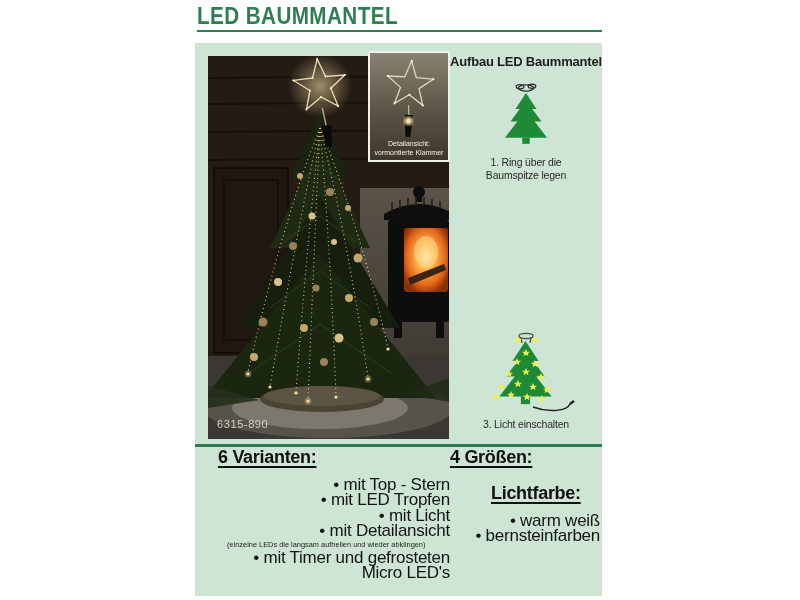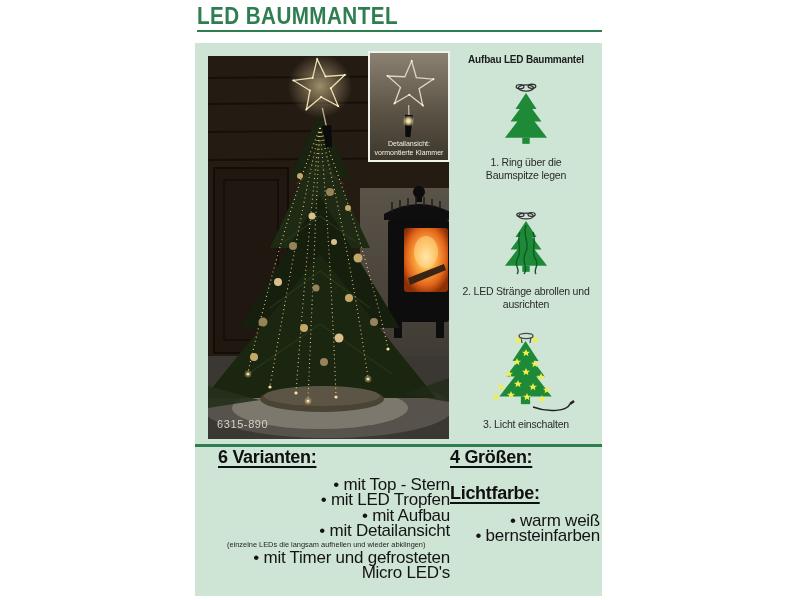--- a/index.html
+++ b/index.html
@@ -21,21 +21,21 @@
   .product-number{position:absolute;left:9px;bottom:9px;font-size:11px;color:#d6d1c6;
                   letter-spacing:.6px;}
   .inset{position:absolute;left:160px;top:-5px;width:78px;height:107px;border:2px solid #f2f2ec;
          background:linear-gradient(180deg,#8a8172 0%,#5b5345 55%,#3d372c 100%);}
   .inset svg{position:absolute;left:0;top:0;}
   .inset-caption{position:absolute;left:0;right:0;bottom:3px;text-align:center;font-size:7px;
                  line-height:8.5px;color:#f3f0e8;}
 
   
   .instructions{position:absolute;left:255px;top:0;width:152px;height:401px;text-align:center;}
-  .instr-heading{position:absolute;top:11px;left:0;right:0;margin:0;font-size:10px;
+  .instr-heading{position:absolute;top:11px;left:0;right:0;margin:0;font-size:13px;
                  font-weight:bold;color:#1d1d1d;letter-spacing:-.2px;}
   .step{position:absolute;left:0;right:0;}
   .step-1{top:38px;} .step-2{top:167px;} .step-3{top:288px;}
   .step svg{display:block;margin:0 auto;}
   .step-caption{margin:3px auto 0;font-size:10.5px;line-height:12.5px;color:#2a2a2a;
                 letter-spacing:-.2px;}
   .step-1 .step-caption{max-width:92px;}
   .step-2 .step-caption{max-width:132px;}
   .step-3 .step-caption{max-width:140px;}
 
@@ -43,21 +43,21 @@
   .divider{position:absolute;left:0;top:401px;width:407px;height:3px;background:#2e7e52;}
   .col-heading{margin:0;font-size:18px;font-weight:bold;color:#101010;letter-spacing:-.3px;
                text-decoration:underline;text-decoration-thickness:2px;text-underline-offset:3px;}
   .bullet-list{list-style:none;margin:9px 0 0;padding:0;font-size:17px;line-height:15.4px;
                letter-spacing:-.25px;color:#141414;text-align:right;}
   .bullet-list li::before{content:"• ";}
   .variants{position:absolute;left:23px;top:404px;width:232px;}
   .note{margin:1px 0 1px 9px;font-size:7.4px;letter-spacing:0;color:#1d1d1d;}
   .extra-list{margin-top:0;}
   .sizes-col{position:absolute;left:255px;top:404px;width:150px;}
-  .lightfarbe-heading{margin-top:15px;}
+  .lightfarbe-heading{margin-top:15px;margin-left:41px;}
 </style>
 </head>
 <body>
 
 <svg width="0" height="0" style="position:absolute" aria-hidden="true">
   <defs>
     <g id="fir" fill="#1e8a38">
       <polygon points="50,0 67,26 33,26"></polygon>
       <polygon points="50,12 75,46 25,46"></polygon>
       <polygon points="50,28 84,72 16,72"></polygon>
@@ -252,32 +252,20 @@
       <h2 class="instr-heading">Aufbau LED Baummantel</h2>
 
       <div class="step step-1">
         <svg width="100" height="72" viewBox="0 0 100 72">
           <use href="#ring" transform="translate(50,7) scale(0.85)"></use>
           <use href="#fir" transform="translate(19,12) scale(0.62)"></use>
         </svg>
         <p class="step-caption">1. Ring über die Baumspitze legen</p>
       </div>
 
-      <div class="step step-2">
-        <svg width="100" height="72" viewBox="0 0 100 72">
-          <use href="#ring" transform="translate(50,6) scale(0.8)"></use>
-          <use href="#fir" transform="translate(19,11) scale(0.62)"></use>
-          <g fill="none" stroke="#0b5b24" stroke-width="1.4">
-            <path d="M50,15 C46,26 55,34 49,44 C45,52 53,58 48,64"></path>
-            <path d="M44,22 C40,32 47,40 41,50 C38,56 45,60 41,64"></path>
-            <path d="M57,22 C61,32 54,42 60,50 C63,56 57,60 60,64"></path>
-          </g>
-        </svg>
-        <p class="step-caption">2. LED Stränge abrollen und ausrichten</p>
-      </div>
 
       <div class="step step-3">
         <svg width="110" height="84" viewBox="0 0 110 84">
           <g stroke="#4a4a4a" fill="none" stroke-width="1.3">
             <ellipse cx="55" cy="5" rx="7" ry="2.6"></ellipse>
             <path d="M50,6 L51,12 M60,6 L59,12"></path>
           </g>
           <g fill="#f0ee4e">
             <use href="#st" transform="translate(47,9)"></use>
             <use href="#st" transform="translate(64,9)"></use>
@@ -308,21 +296,21 @@
       </div>
     </aside>
 
     <div class="divider"></div>
 
     <section class="variants">
       <h3 class="col-heading">6 Varianten:</h3>
       <ul class="bullet-list">
           <li>mit Top - Stern</li>
           <li>mit LED Tropfen</li>
-          <li>mit Aufbau</li>
+          <li>mit Licht</li>
           <li>mit Detailansicht</li>
         </ul>
       <p class="note">(einzelne LEDs die langsam aufhellen und wieder abklingen)</p>
       <ul class="bullet-list extra-list">
           <li>mit Timer und gefrosteten Micro LED's</li>
         </ul>
     </section>
 
     <section class="sizes-col">
       <h3 class="col-heading">4 Größen:</h3>

